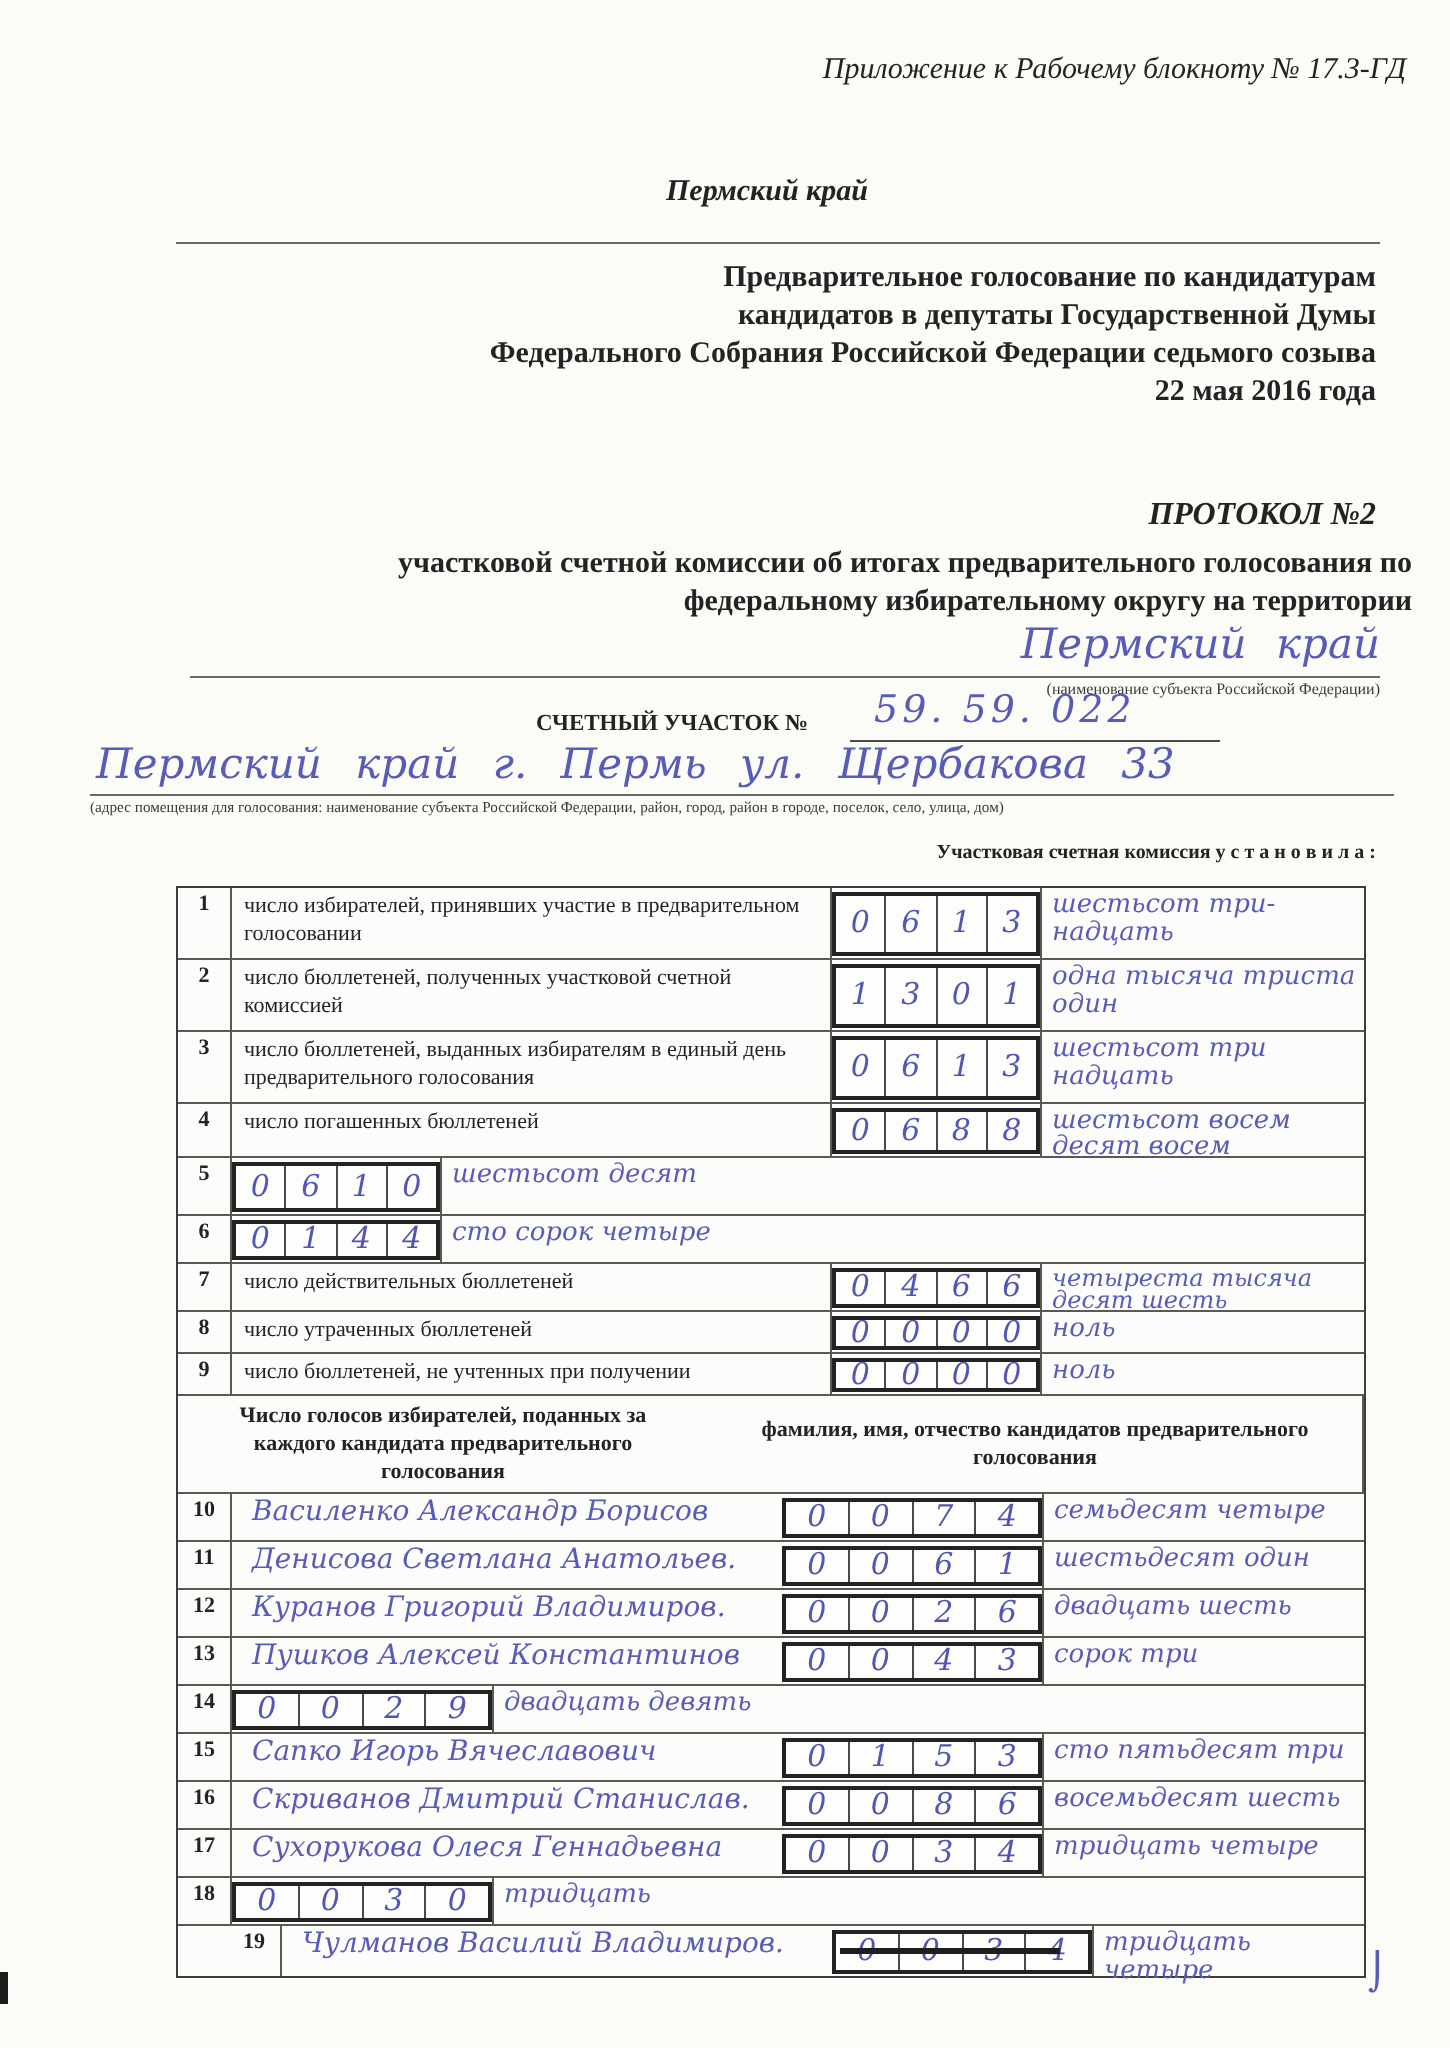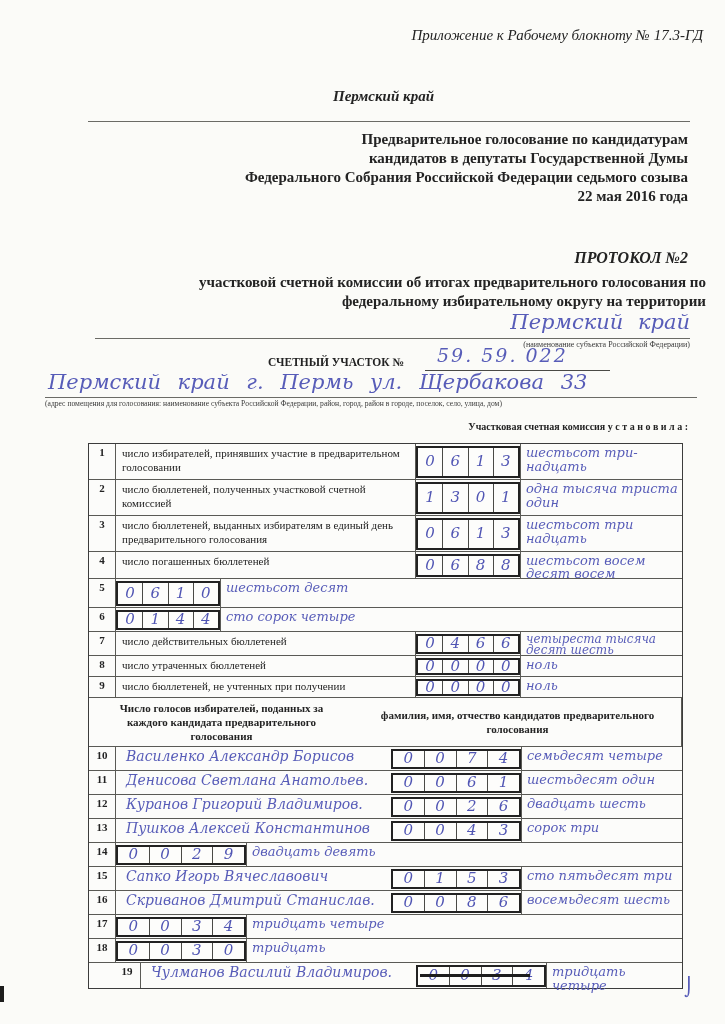--- a/index.html
+++ b/index.html
@@ -297,20 +297,21 @@
         <span class="d">0</span>
         <span class="d">8</span>
         <span class="d">6</span>
       </div>
         </div>
       <div class="c wd hw">восемьдесят шесть</div>
     </div>
 
     <div class="trow" style="height:24px">
       <div class="c num">17</div>
+      <div class="c cname hw">Сухорукова Олеся Геннадьевна</div>
       <div class="c dg2">
           <div class="dbox">
         <span class="d">0</span>
         <span class="d">0</span>
         <span class="d">3</span>
         <span class="d">4</span>
       </div>
         </div>
       <div class="c wd hw">тридцать четыре</div>
     </div>

